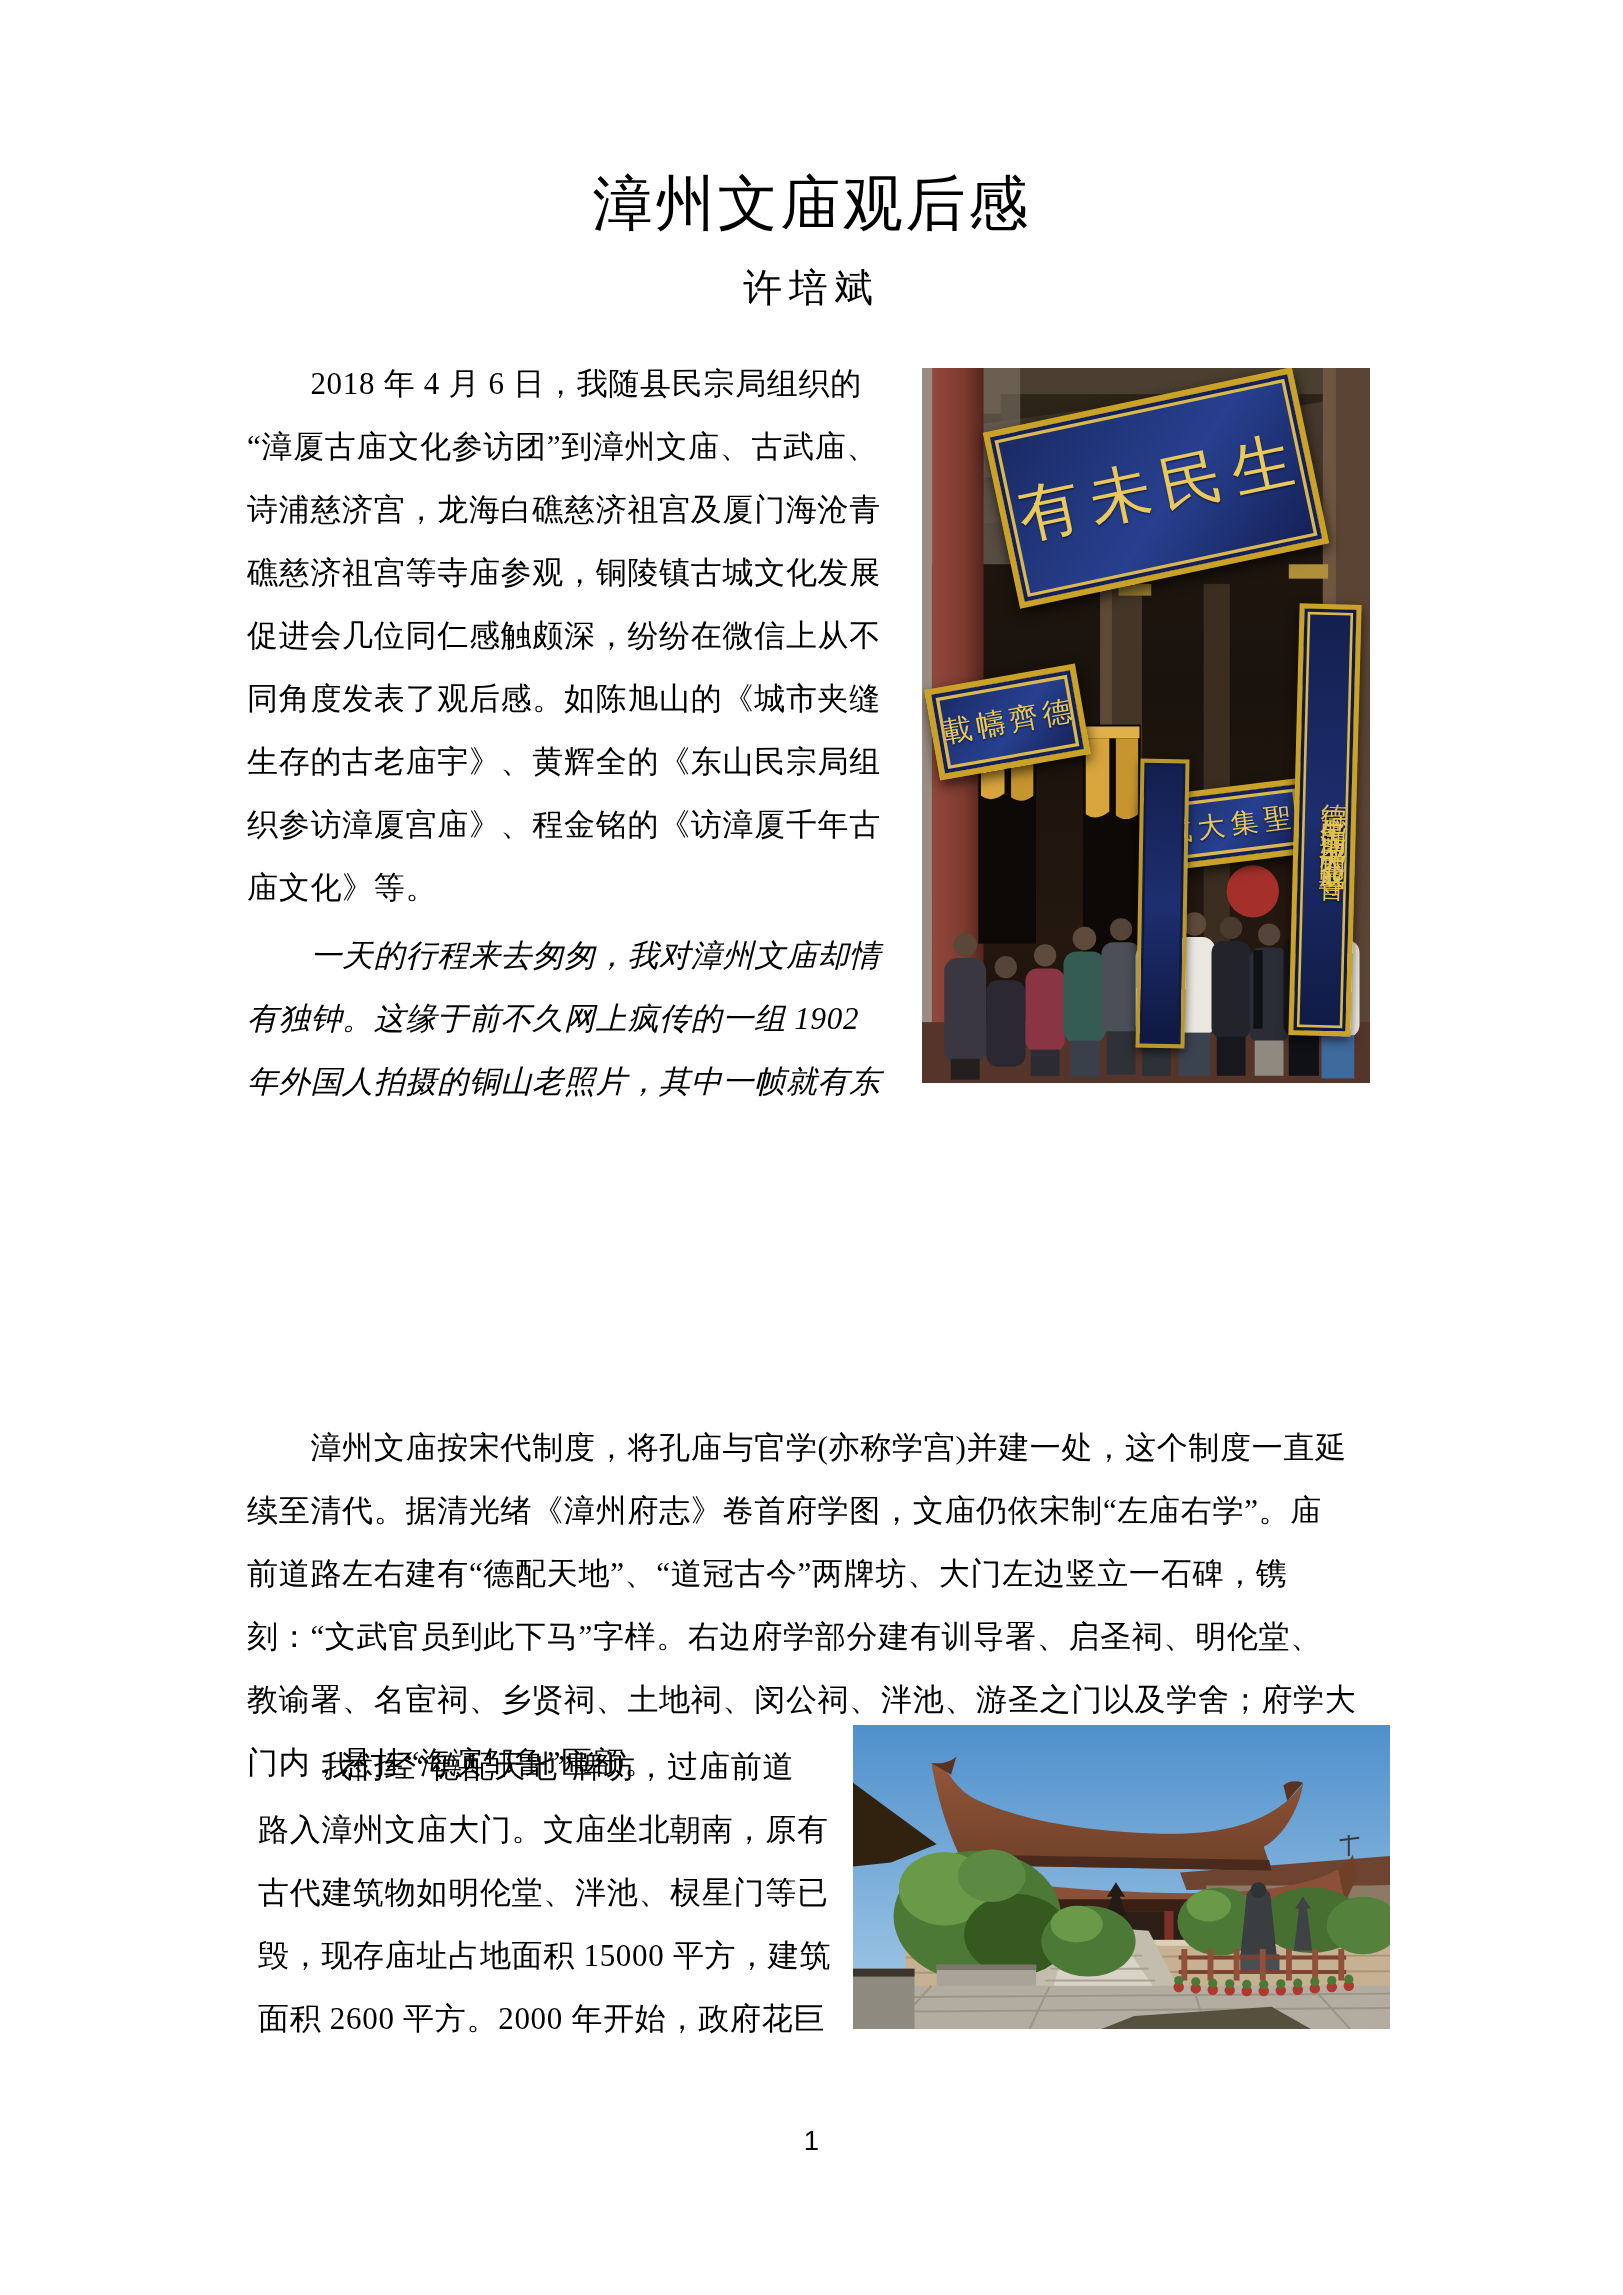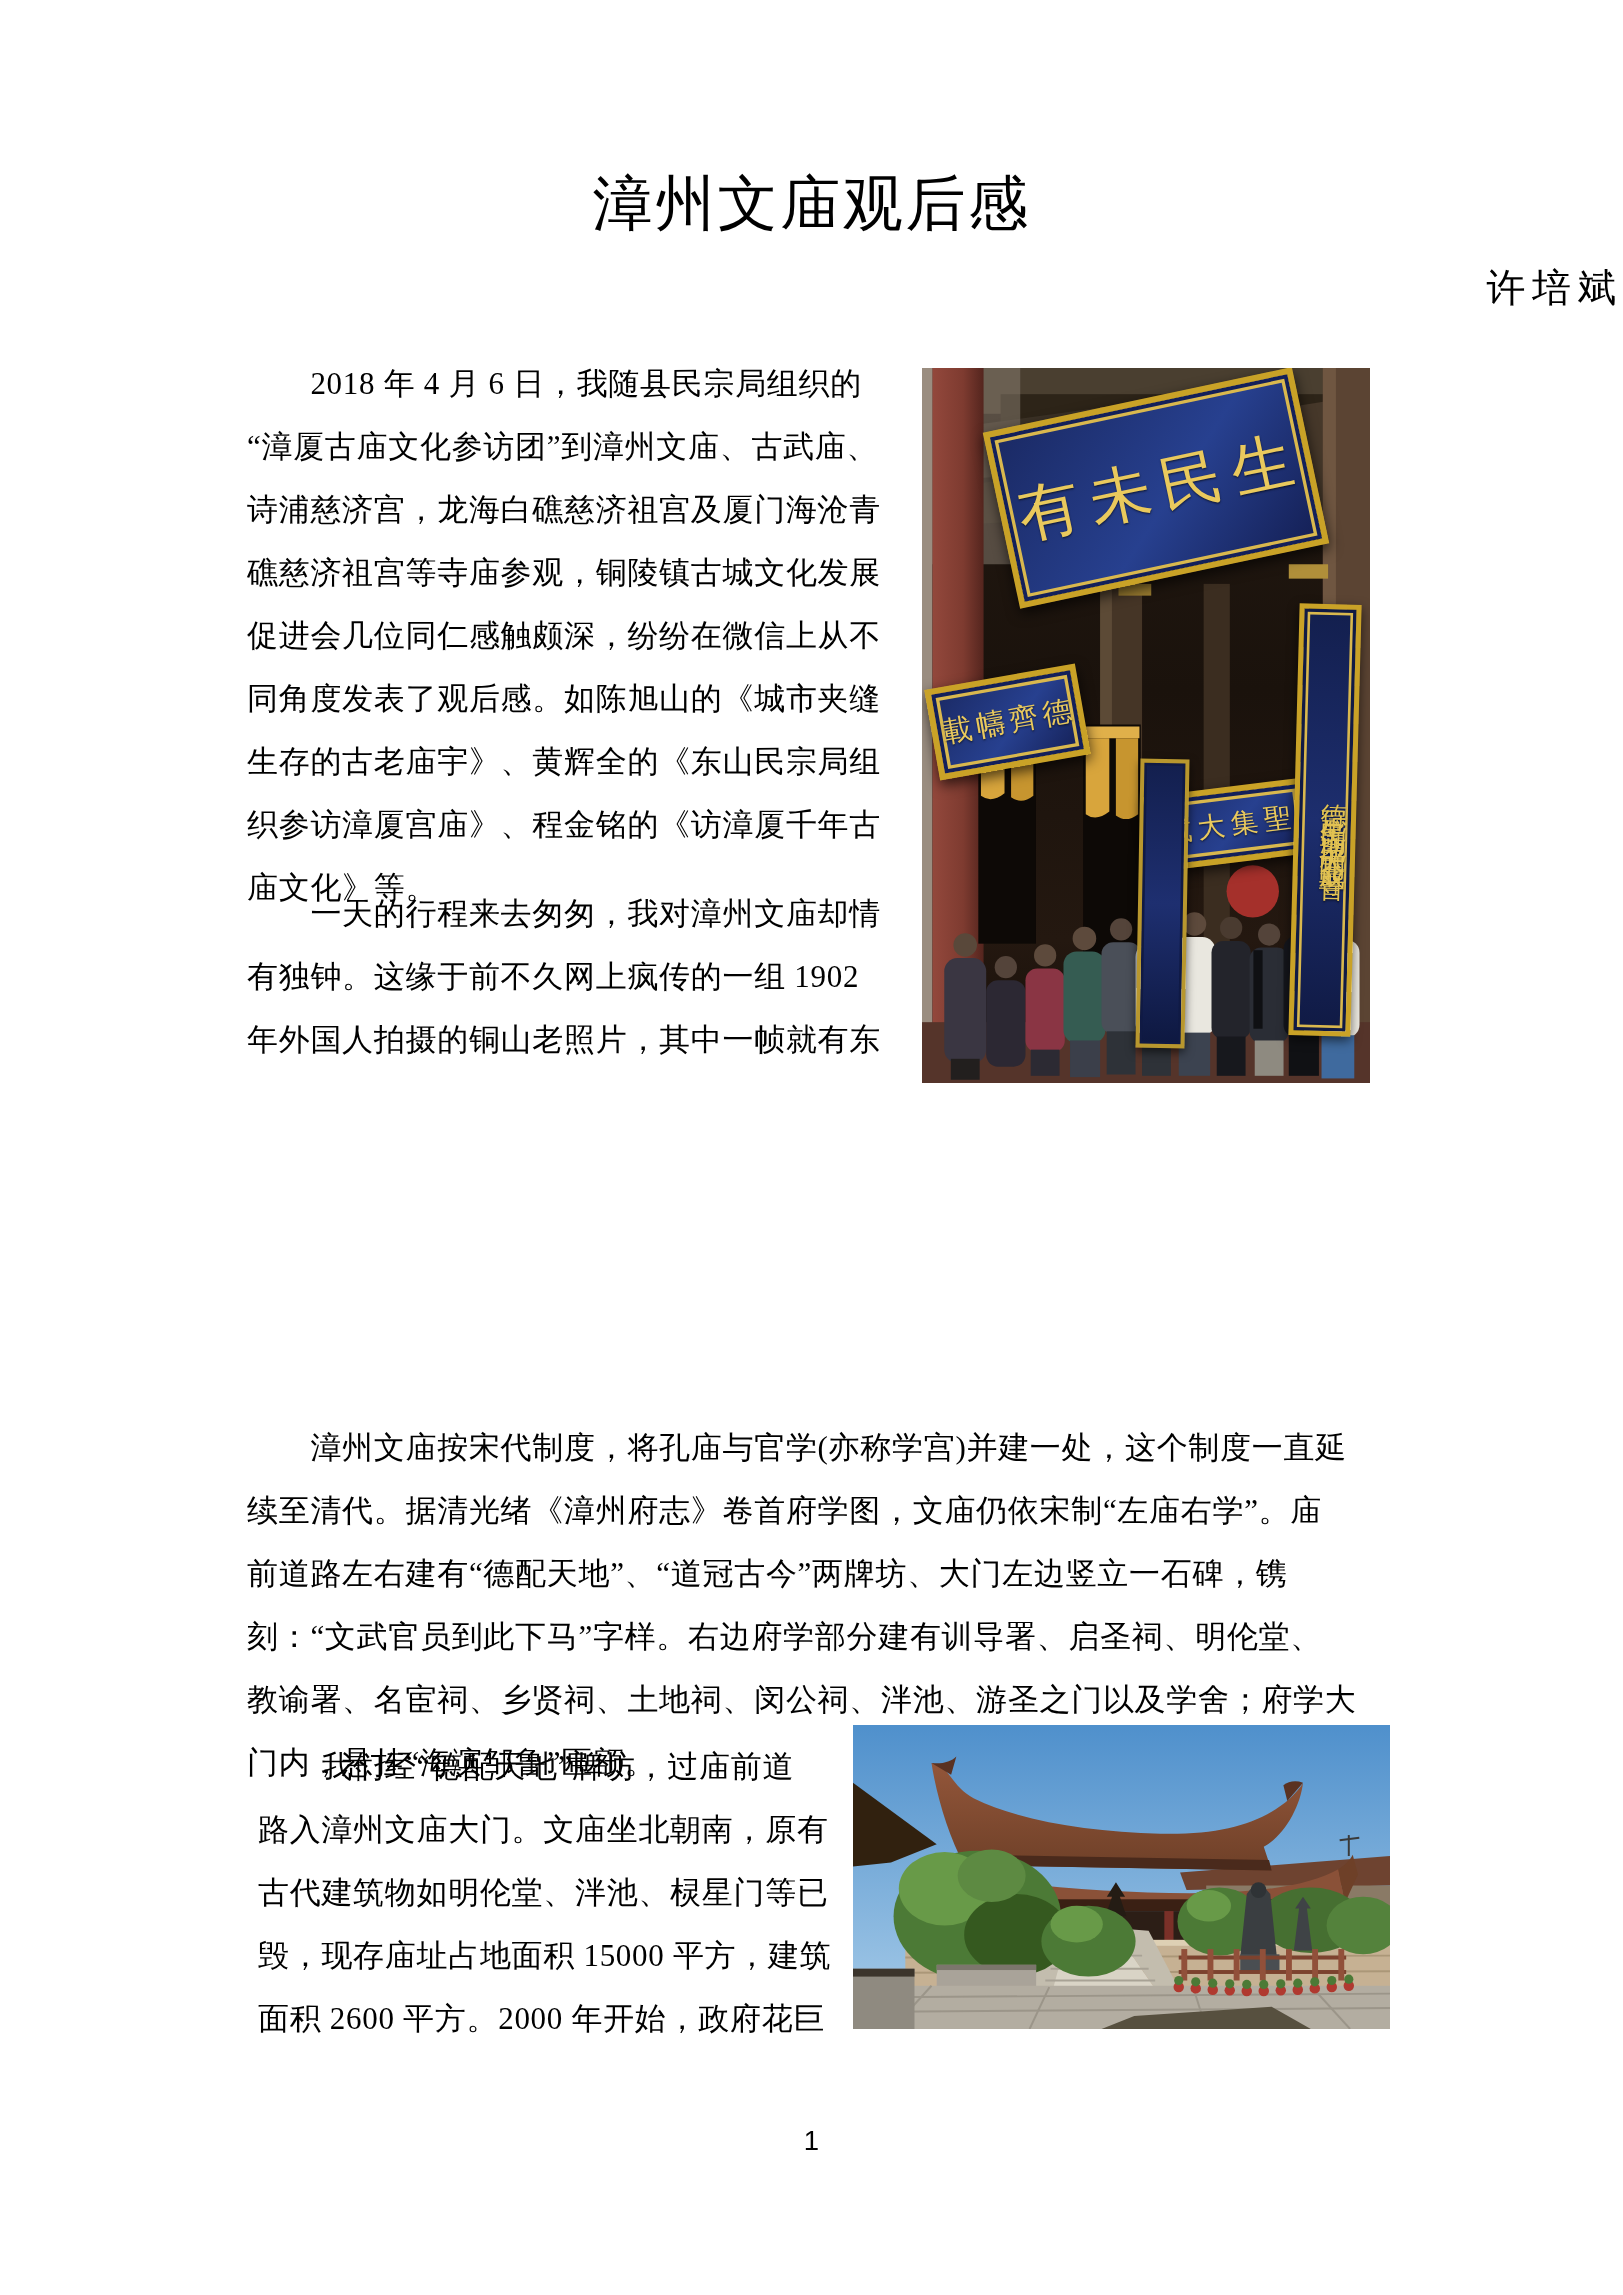--- a/index.html
+++ b/index.html
@@ -1,24 +1,24 @@
 <!DOCTYPE html>
 <html style="font-size:10.5px"><head>
 <meta charset="utf-8">
 <style>
   html,body{margin:0;padding:0;background:#888;}
   .page{position:relative;width:1623px;height:2295px;background:#ffffff;
         font-family:"Liberation Serif","DejaVu Serif",serif;color:#000;overflow:hidden;}
   .title{position:absolute;left:0;right:0;top:164px;margin:0;text-align:center;
          font-size:60px;font-weight:normal;letter-spacing:2.6px;}
-  .author{position:absolute;left:0;right:0;top:261px;text-align:right;font-size:39px;letter-spacing:6.5px;}
+  .author{position:absolute;left:0;right:0;top:261px;text-align:center;font-size:39px;letter-spacing:6.5px;}
   .para{position:absolute;font-size:31px;line-height:63px;white-space:pre-line;
         letter-spacing:0.7px;text-align:justify;text-justify:inter-ideograph;}
   #p1 {left:247px;top:352px;width:665px;}
-  #p2a{left:247px;top:882px;width:665px;}
+  #p2a{left:247px;top:924px;width:665px;font-style:italic;}
   #p2b{left:247px;top:1106px;width:1164px;}
   #p3 {left:247px;top:1169px;width:1164px;}
   #p4 {left:247px;top:1416px;width:1164px;}
   #p5 {left:258px;top:1735px;width:585px;}
   .pageno{position:absolute;left:0;right:0;top:2125px;text-align:center;font-size:27.5px;
           font-family:"Liberation Sans","DejaVu Sans",sans-serif;}
   figure.photo{position:absolute;margin:0;overflow:hidden;background:#111;}
   .photo1{left:922px;top:368px;width:448px;height:715px;}
   .photo2{left:853px;top:1725px;width:537px;height:304px;background:#5b9bd5;}
   .photo svg{display:block;position:absolute;left:0;top:0;width:100%;height:100%;}

